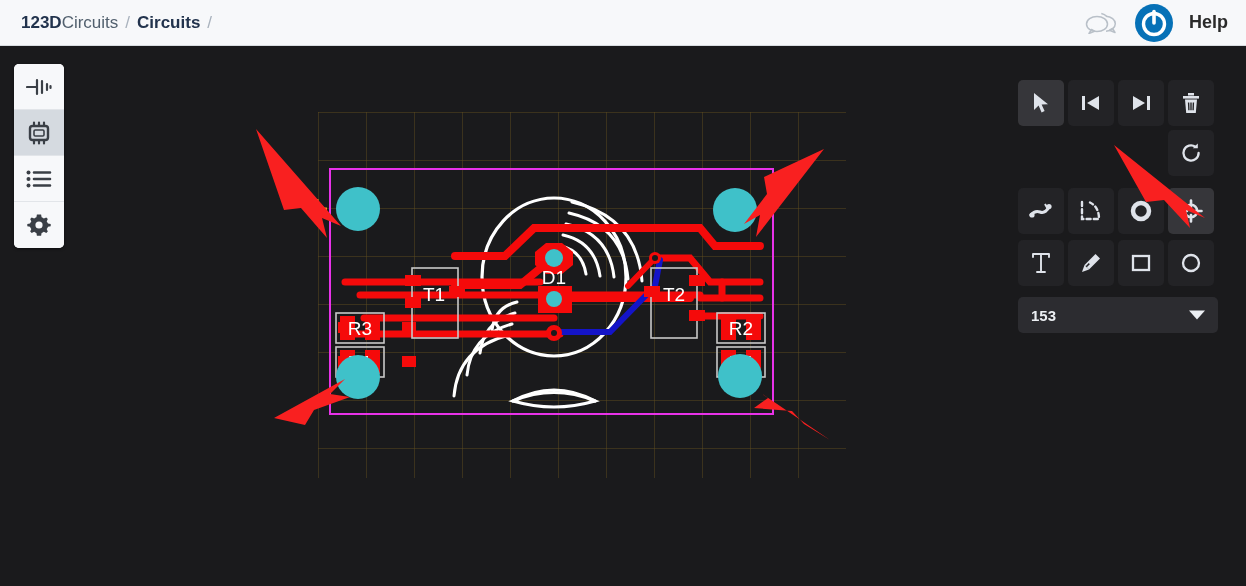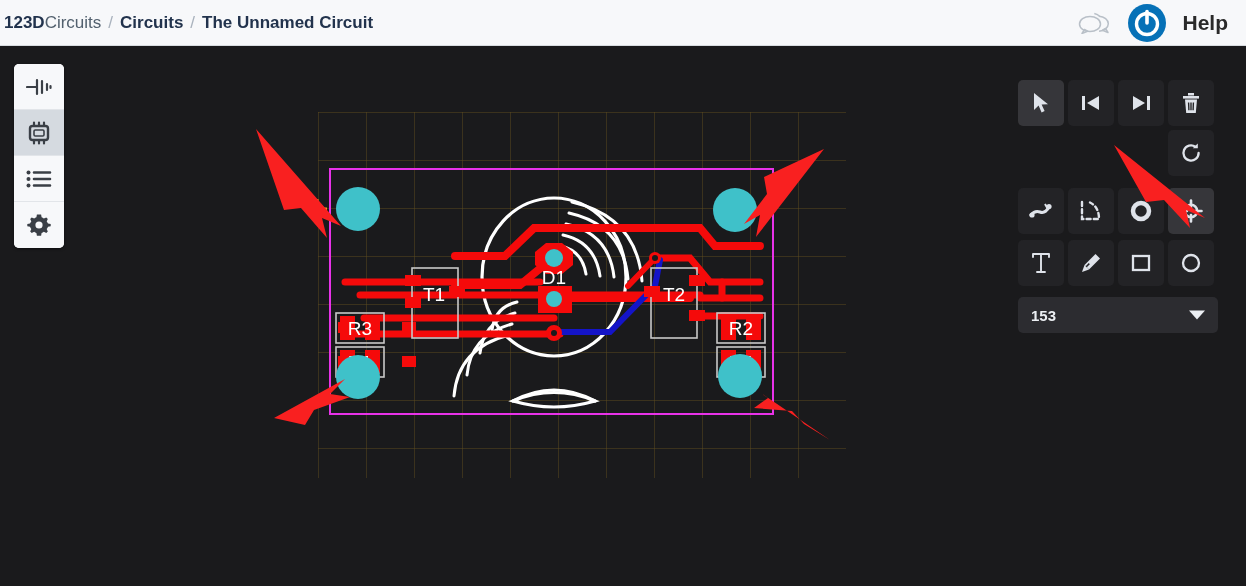--- a/index.html
+++ b/index.html
@@ -12,39 +12,39 @@
 
   
   #header {
     position: absolute; left: 0; top: 0;
     width: 1246px; height: 46px;
     background: #f7f8fa;
     border-bottom: 1px solid #d8dce0;
     display: flex; align-items: center;
   }
   #breadcrumb {
-    margin-left: 4px;
+    margin-left: 21px;
     font-size: 17px;
     color: #2b3a52;
     display: flex; align-items: baseline; gap: 0;
     white-space: nowrap;
   }
   .crumb-brand-strong { font-weight: bold; color: #22334d; }
   .crumb-brand-light  { font-weight: normal; color: #52606e; }
   .crumb-sep { color: #a9b2bd; margin: 0 7px; font-weight: normal; }
   .crumb-link { font-weight: bold; color: #22334d; }
   .crumb-current { font-weight: bold; color: #22334d; }
 
   #header-right {
     margin-left: auto; margin-right: 18px;
     display: flex; align-items: center; gap: 16px;
   }
   #chat-icon { width: 34px; height: 22px; display: block; }
   #account-icon { width: 38px; height: 38px; display: block; }
-  #help-label { font-size: 21px; font-weight: bold; color: #2a2a2a; }
+  #help-label { font-size: 18px; font-weight: bold; color: #2a2a2a; }
 
   
   #left-toolbar {
     position: absolute; left: 14px; top: 64px;
     width: 50px;
     background: #f7f8fa;
     border-radius: 5px;
     overflow: hidden;
     box-shadow: 0 1px 3px rgba(0,0,0,.5);
   }
@@ -116,21 +116,20 @@
 
 <div id="header">
 
   <div id="breadcrumb">
     <span>
       <span class="crumb-brand-strong">123D</span><span class="crumb-brand-light">Circuits</span>
     </span>
     <span class="crumb-sep">/</span>
     <span class="crumb-link">Circuits</span>
     <span class="crumb-sep">/</span>
-    <span class="crumb-current">The Unnamed Circuit</span>
   </div>
 
   <div id="header-right">
     <span>
       <svg id="chat-icon" viewBox="0 0 34 22">
         <ellipse cx="12" cy="12" rx="10.5" ry="7.6" fill="none" stroke="#b9c0c8" stroke-width="1.5"></ellipse>
         <path d="M6.5 17.5 L4 21.5 L9.5 19.2 Z" fill="none" stroke="#b9c0c8" stroke-width="1.5" stroke-linejoin="round"></path>
         <path d="M21 4.2 a10.5 7.6 0 0 1 0 15.1" fill="none" stroke="#b9c0c8" stroke-width="1.5"></path>
         <path d="M21.8 4.4 a10.5 7.6 0 0 0 -5.5 -3.0" fill="none" stroke="#b9c0c8" stroke-width="1.5"></path>
         <path d="M27.5 16.5 L30 20.5 L24.5 18.2 Z" fill="none" stroke="#b9c0c8" stroke-width="1.5" stroke-linejoin="round"></path>

